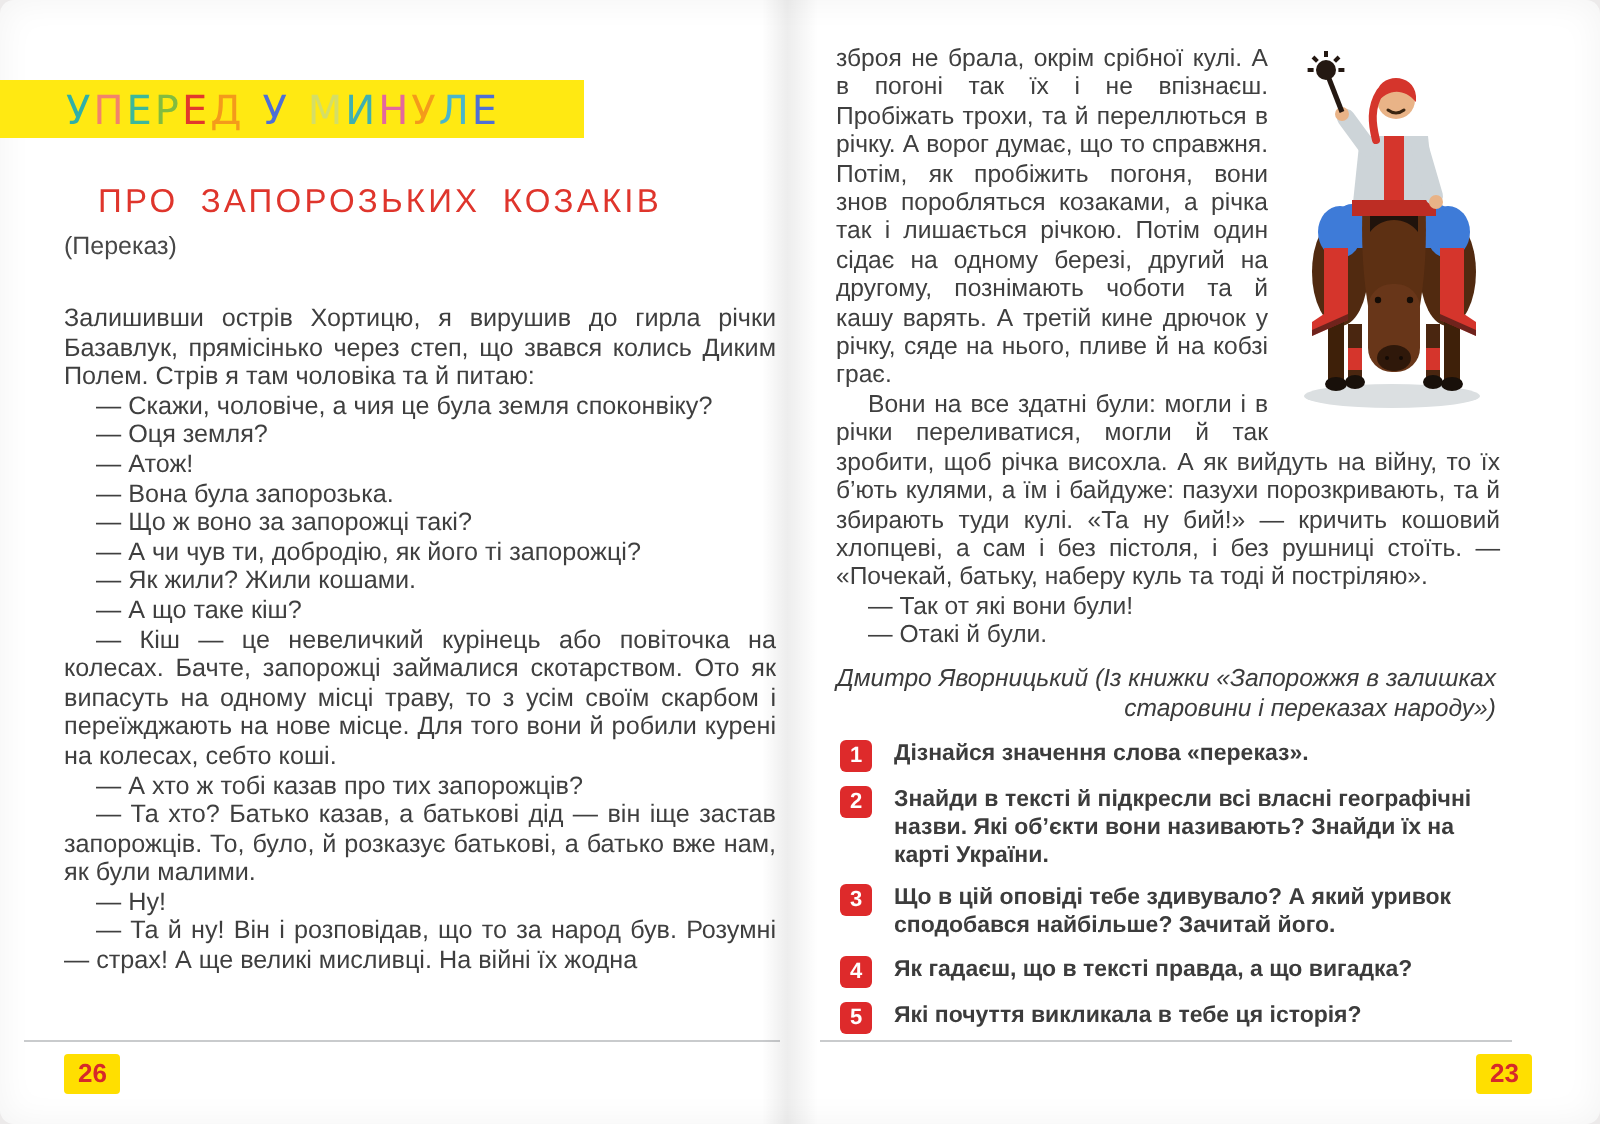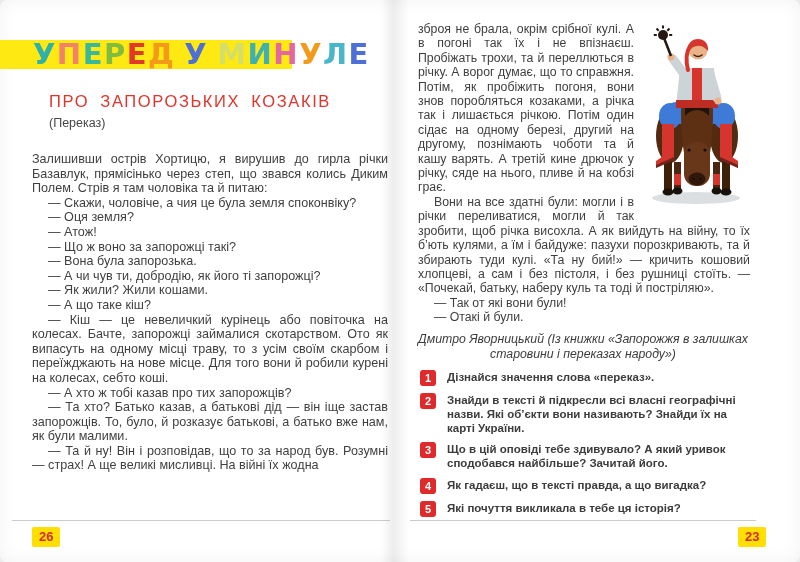--- a/index.html
+++ b/index.html
@@ -9,34 +9,34 @@
     font-family:"Liberation Sans",sans-serif;color:var(--text,#3f3f3f);
     border-radius:7px;overflow:hidden;
     box-shadow:inset 0 0 18px rgba(0,0,0,0.05);
   }
   
   .gutter{position:absolute;left:381px;top:0;width:28px;height:562px;
     background:linear-gradient(90deg,rgba(0,0,0,0) 0%,rgba(0,0,0,0.07) 45%,rgba(0,0,0,0) 100%);}
   
   .banner{position:absolute;left:0;top:40px;width:292px;height:29px;
     background:var(--banner-bg,#FFE912);display:flex;align-items:center;padding-left:33px;}
-  .banner-title{font-family:"DejaVu Sans",sans-serif;font-weight:bold;font-size:29px;
+  .banner-title{font-family:"DejaVu Sans",sans-serif;font-weight:normal;font-size:20px;
     letter-spacing:1.5px;white-space:nowrap;line-height:1;}
   .banner-sp{display:inline-block;width:9px;}
   .heading{position:absolute;left:49px;top:92px;color:var(--accent-red,#DF352C);
     font-weight:normal;font-size:16.5px;letter-spacing:1.6px;word-spacing:5px;}
-  .subheading{position:absolute;left:49px;top:116px;font-size:12.5px;color:#474747;}
+  .subheading{position:absolute;left:32px;top:116px;font-size:12.5px;color:#474747;}
   .page-body{position:absolute;text-align:justify;}
   .page-body p{margin:0;}
   .lp-body{left:32px;top:152px;width:356px;font-size:12.6px;line-height:14.6px;}
   .para.ind{text-indent:16px;}
   
   .rp-body{left:418px;top:22px;width:332px;font-size:12.3px;line-height:14.4px;}
   .illustration{float:right;width:106px;height:186px;margin:2px 0 6px 10px;}
-  .attribution{font-style:italic;text-align:center;font-size:12.3px;line-height:15px;
+  .attribution{font-style:italic;text-align:right;font-size:12.3px;line-height:15px;
     margin:7px 2px 0 0 !important;color:#3c3c3c;}
   .questions{position:absolute;left:420px;top:370px;width:334px;}
   .q-row{display:flex;align-items:flex-start;gap:11px;margin-bottom:7px;}
   .q-num{flex:0 0 16px;height:16px;background:var(--question-badge,#DE2A2B);color:#fff;
     font-weight:bold;font-size:11px;line-height:16px;text-align:center;border-radius:3px;}
   .q-text{font-weight:bold;font-size:11.5px;line-height:13.8px;color:#3c3c3c;padding-top:1px;}
   
   .rule{position:absolute;top:520px;height:1px;background:#c9cbcd;}
   .rule-left{left:12px;width:378px;}
   .rule-right{left:410px;width:346px;}
@@ -56,28 +56,29 @@
   </div>
 
   <div class="heading">ПРО ЗАПОРОЗЬКИХ КОЗАКІВ</div>
   <div class="subheading">(Переказ)</div>
 
   <div class="page-body lp-body">
       <p class="para">Залишивши острів Хортицю, я вирушив до гирла річки Базавлук, прямісінько через степ, що звався колись Диким Полем. Стрів я там чоловіка та й питаю:</p>
       <p class="para ind">— Скажи, чоловіче, а чия це була земля споконвіку?</p>
       <p class="para ind">— Оця земля?</p>
       <p class="para ind">— Атож!</p>
+      <p class="para ind">— Вона була запорозька.</p>
       <p class="para ind">— Що ж воно за запорожці такі?</p>
-      <p class="para ind">— Вона була запорозька.</p>
       <p class="para ind">— А чи чув ти, добродію, як його ті запорожці?</p>
       <p class="para ind">— Як жили? Жили кошами.</p>
       <p class="para ind">— А що таке кіш?</p>
       <p class="para ind">— Кіш — це невеличкий курінець або повіточка на колесах. Бачте, запорожці займалися скотарством. Ото як випасуть на одному місці траву, то з усім своїм скарбом і переїжджають на нове місце. Для того вони й робили курені на колесах, себто коші.</p>
       <p class="para ind">— А хто ж тобі казав про тих запорожців?</p>
       <p class="para ind">— Та хто? Батько казав, а батькові дід — він іще застав запорожців. То, було, й розказує батькові, а батько вже нам, як були малими.</p>
+      <p class="para ind">— Ну!</p>
       <p class="para ind">— Та й ну! Він і розповідав, що то за народ був. Розумні — страх! А ще великі мисливці. На війні їх жодна</p>
     </div>
 
   <div class="rule rule-left"></div>
   <div class="page-badge badge-left">26</div>
 
   <div class="gutter"></div>
 
   <div class="page-body rp-body">
     <div class="illustration">

